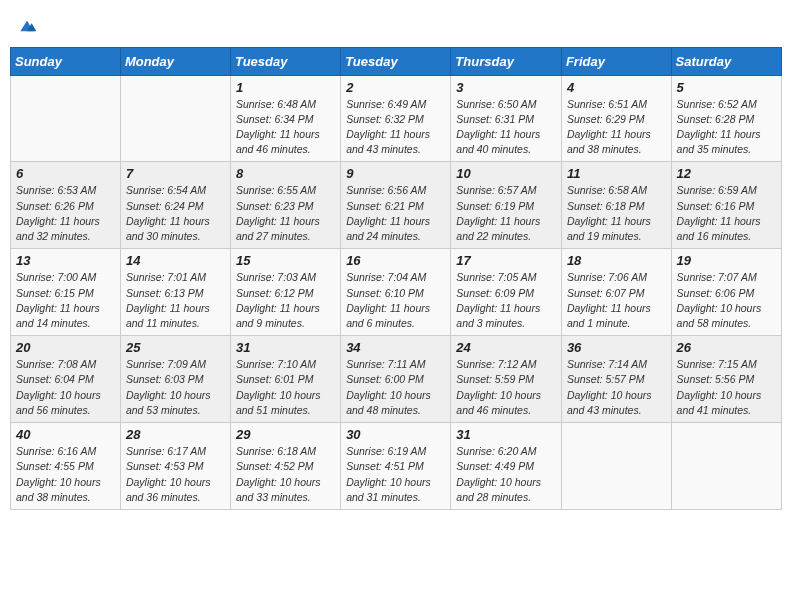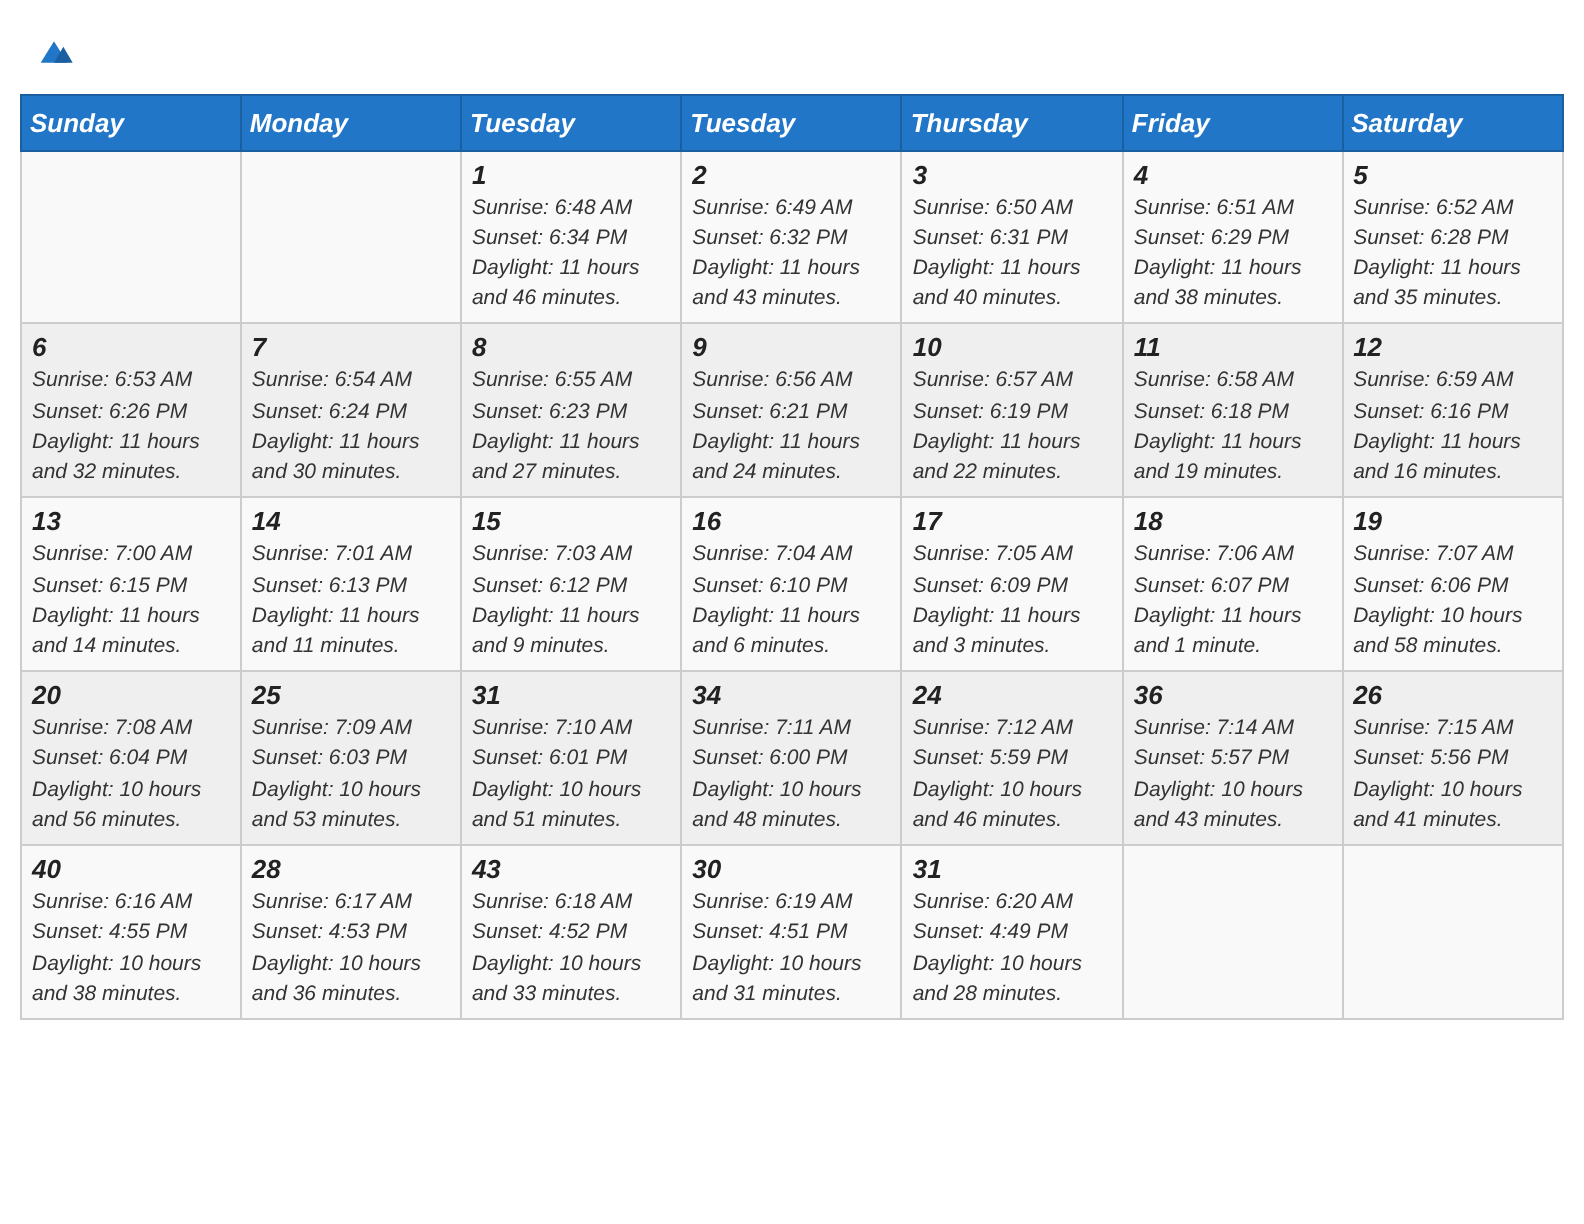--- a/index.html
+++ b/index.html
@@ -243,21 +243,21 @@
       <tr>
         <td>
           <span class="day-num">40</span>
           <div class="day-info">Sunrise: 6:16 AM<br>Sunset: 4:55 PM<br>Daylight: 10 hours and 38 minutes.</div>
         </td>
         <td>
           <span class="day-num">28</span>
           <div class="day-info">Sunrise: 6:17 AM<br>Sunset: 4:53 PM<br>Daylight: 10 hours and 36 minutes.</div>
         </td>
         <td>
-          <span class="day-num">43</span>
+          <span class="day-num">29</span>
           <div class="day-info">Sunrise: 6:18 AM<br>Sunset: 4:52 PM<br>Daylight: 10 hours and 33 minutes.</div>
         </td>
         <td>
           <span class="day-num">30</span>
           <div class="day-info">Sunrise: 6:19 AM<br>Sunset: 4:51 PM<br>Daylight: 10 hours and 31 minutes.</div>
         </td>
         <td>
           <span class="day-num">31</span>
           <div class="day-info">Sunrise: 6:20 AM<br>Sunset: 4:49 PM<br>Daylight: 10 hours and 28 minutes.</div>
         </td>

